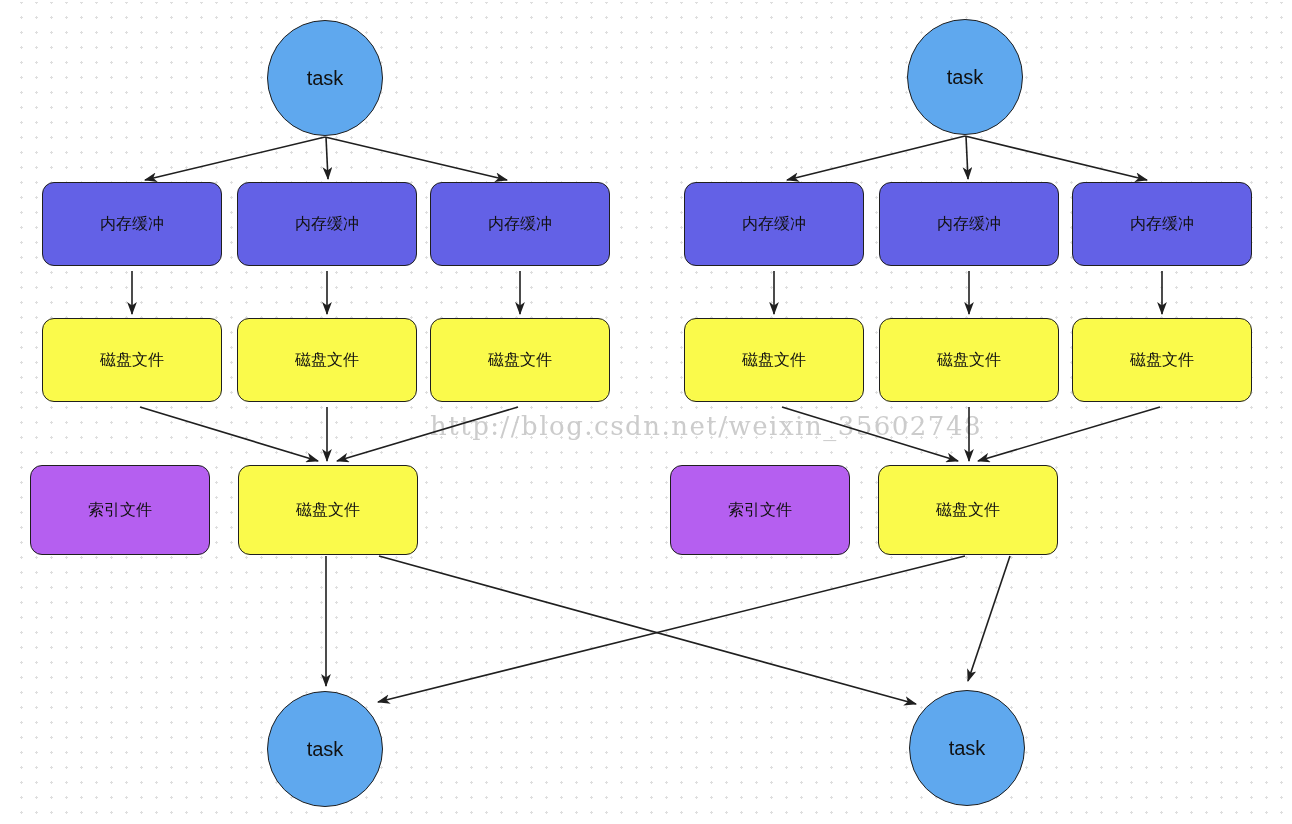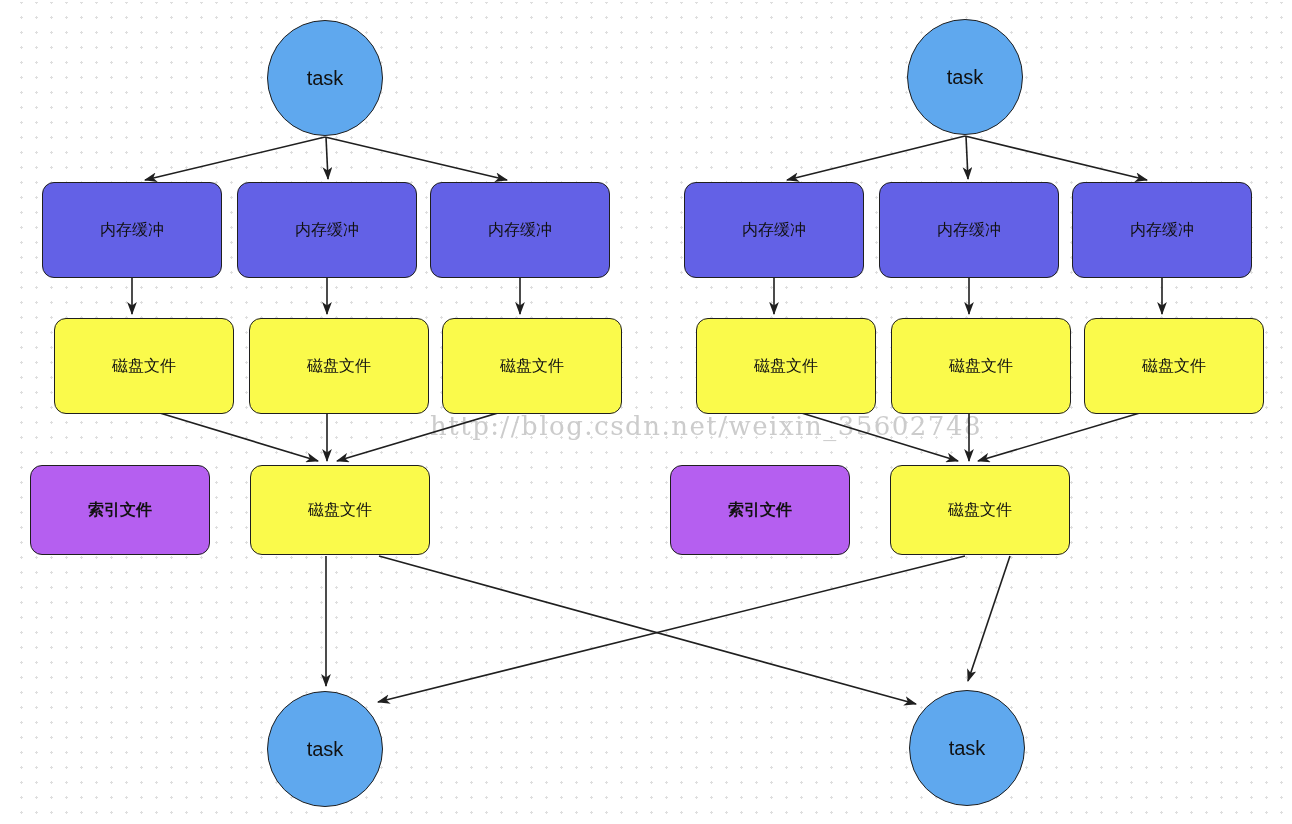--- a/index.html
+++ b/index.html
@@ -22,27 +22,27 @@
     font-size:26px; letter-spacing:1.5px; color:var(--watermark); white-space:nowrap;
     z-index:1;
   }
   svg.edges{position:absolute; left:0; top:0; z-index:2;}
   svg.edges line{stroke:var(--stroke); stroke-width:1.6;}
   .node{
     position:absolute; z-index:3; display:flex; align-items:center; justify-content:center;
     color:#111; font-size:16px; text-align:center; box-sizing:border-box;
     border:1.8px solid var(--stroke);
   }
-  .rect{width:180px; height:96px; border-radius:12px;}
+  .rect{width:180px; height:84px; border-radius:12px;}
   .tall{height:90px;}
   .circle{width:116px; height:116px; border-radius:50%; font-size:20px;}
   .task{background:var(--task-fill);}
   .buffer{background:var(--buffer-fill);}
-  .disk{background:var(--disk-fill);margin-left:12px;}
-  .index{background:var(--index-fill);font-weight:bold;}
+  .disk{background:var(--disk-fill);}
+  .index{background:var(--index-fill);}
 </style>
 </head>
 <body>
 
 <div class="canvas">
   <div class="gridbg"></div>
 
   <div class="watermark">http://blog.csdn.net/weixin_35602748</div>
 
   <svg class="edges" width="1292" height="824" viewBox="0 0 1292 824">

